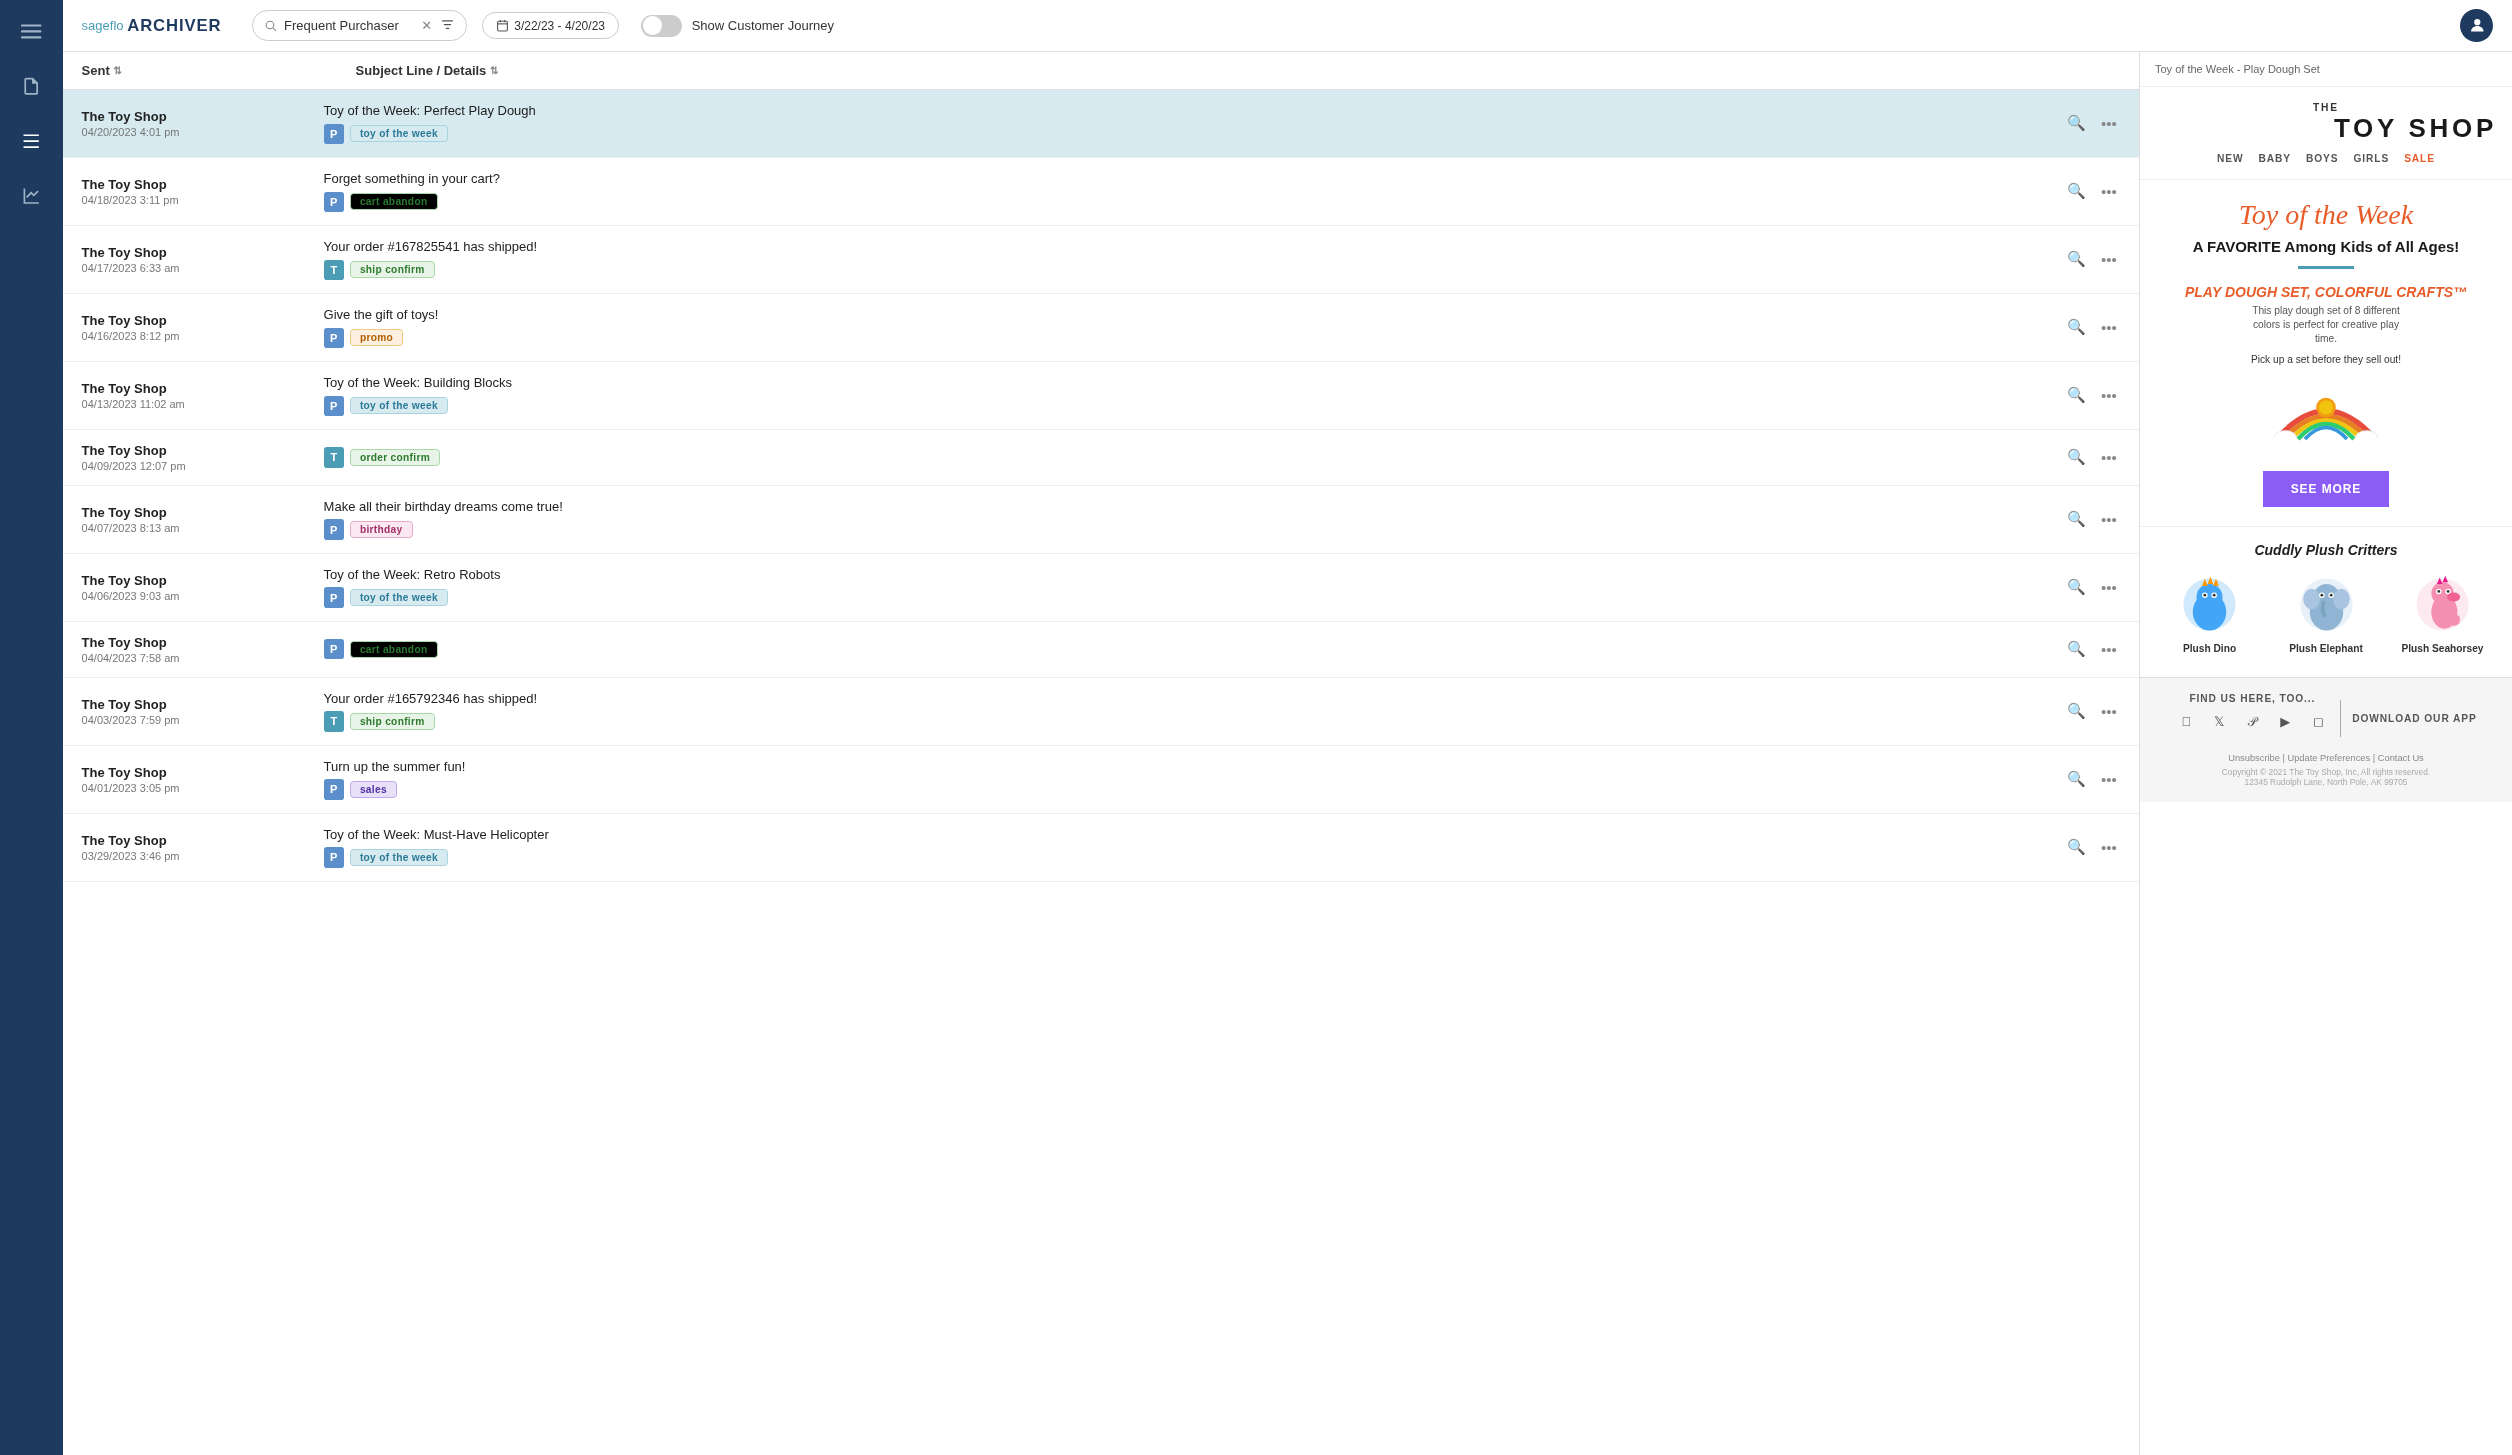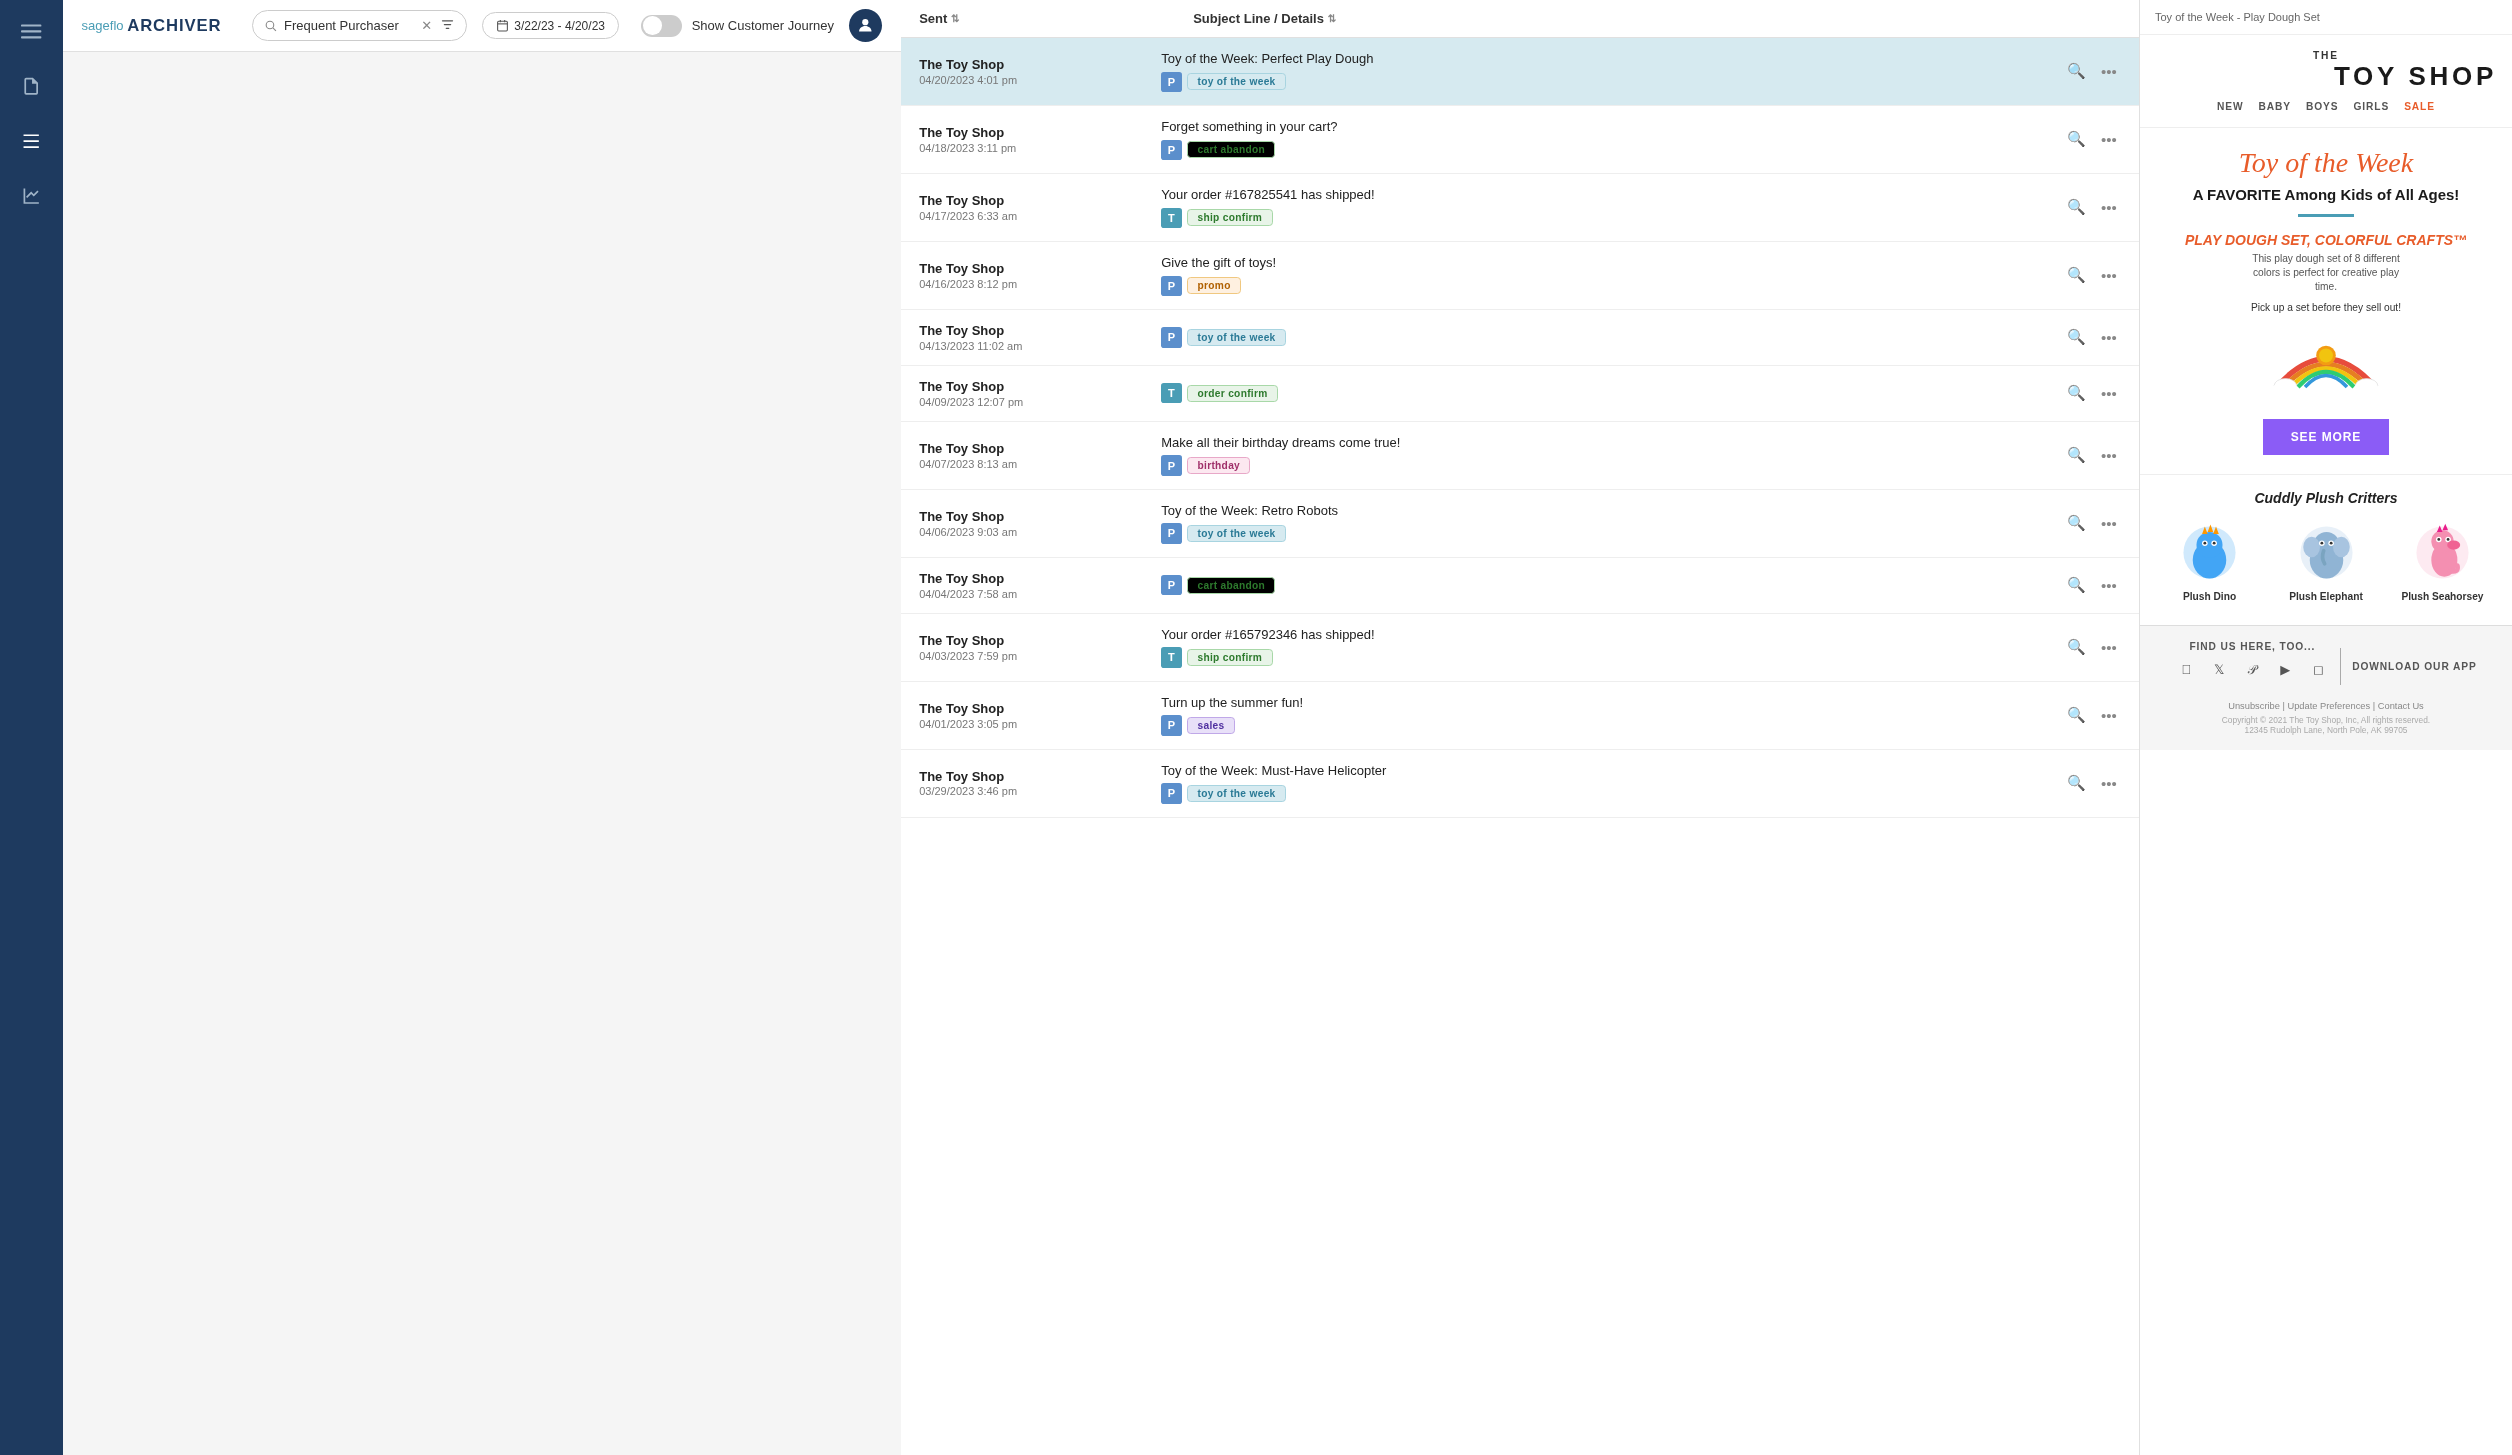--- a/index.html
+++ b/index.html
@@ -23,20 +23,21 @@
       cursor: pointer;
       border-radius: 5.6px;
     }
     .sidebar-icon.active { color: white; }
     .sidebar-icon svg { width: 20.4px; height: 20.4px; }
 
     
     .main-wrapper {
       flex: 1;
       display: flex;
+      flex-direction: column;
       overflow: hidden;
     }
 
     
     .header {
       background: white;
       border-bottom: 0.9px solid #e0e0e0;
       padding: 0 18.6px;
       height: 52px;
       display: flex;
@@ -631,20 +632,21 @@
           <button class="row-action-btn">•••</button>
         </div>
       </div>
 
       <div class="email-row">
         <div class="sender-info">
           <div class="sender-name">The Toy Shop</div>
           <div class="send-date">04/13/2023 11:02 am</div>
         </div>
         <div class="subject-area">
+          <div class="subject-text">Toy of the Week: Building Blocks</div>
           <div class="tags">
             <span class="tag-letter P">P</span>
             <span class="tag tag-toy-of-week">toy of the week</span>
           </div>
         </div>
         <div class="row-actions">
           <button class="row-action-btn">🔍</button>
           <button class="row-action-btn">•••</button>
         </div>
       </div>

